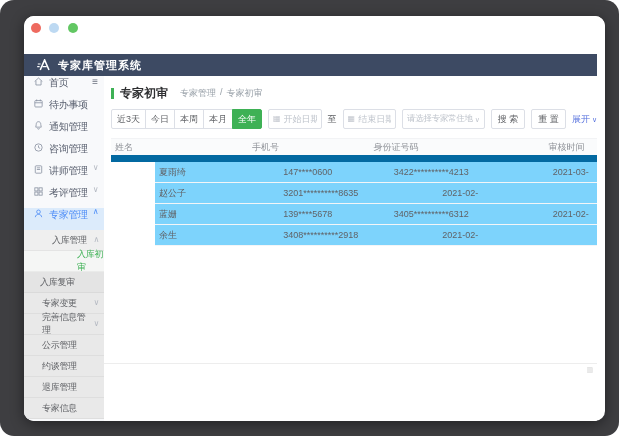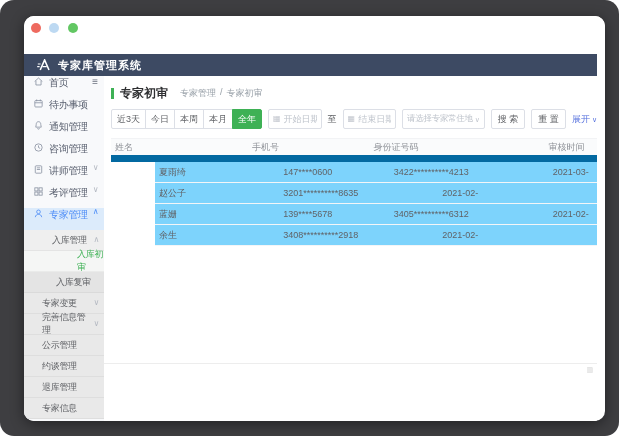--- a/index.html
+++ b/index.html
@@ -29,21 +29,21 @@
   .chev{margin-left:auto;color:#b4b9c2;font-size:8px;line-height:1;}
   .s-item.active{background:#dcebfb;color:#4f8ef7;}
   .s-item.active svg{color:#4f8ef7;}
   .s-item.active .chev{color:#4f8ef7;}
   .s-top{justify-content:flex-start;}
   .burger{margin-left:auto;color:#6b7280;font-size:10px;}
   .sub{height:20px;display:flex;align-items:center;font-size:9px;color:#606266;
        border-bottom:1px solid rgba(0,0,0,0.045);letter-spacing:-0.3px;}
   .sub .chev{margin-right:5px;}
   .sub.g1{background:#efefef;padding-left:28px;}
-  .sub.g2{background:#e4e4e4;padding-left:32px;}
+  .sub.g2{background:#e4e4e4;padding-left:16px;}
   .sub.g2.sel{background:#f5f6f5;color:#3eb155;padding-left:53px;}
   .sub.g3{background:#e9e9e9;padding-left:18px;}
   
   .main{flex:1;position:relative;background:#fff;padding-left:7px;box-sizing:border-box;overflow:hidden;}
   .bc{margin-top:8px;height:18px;display:flex;align-items:center;gap:6px;}
   .bc-bar{width:3px;height:11px;background:#3eb155;flex:none;}
   .bc-title{font-size:12px;font-weight:bold;color:#303133;}
   .bc-trail{font-size:9px;color:#98a0a8;display:flex;gap:4px;margin-left:6px;}
   .filters{margin-top:6px;display:flex;align-items:center;gap:6px;height:22px;}
   .chips{display:flex;}

